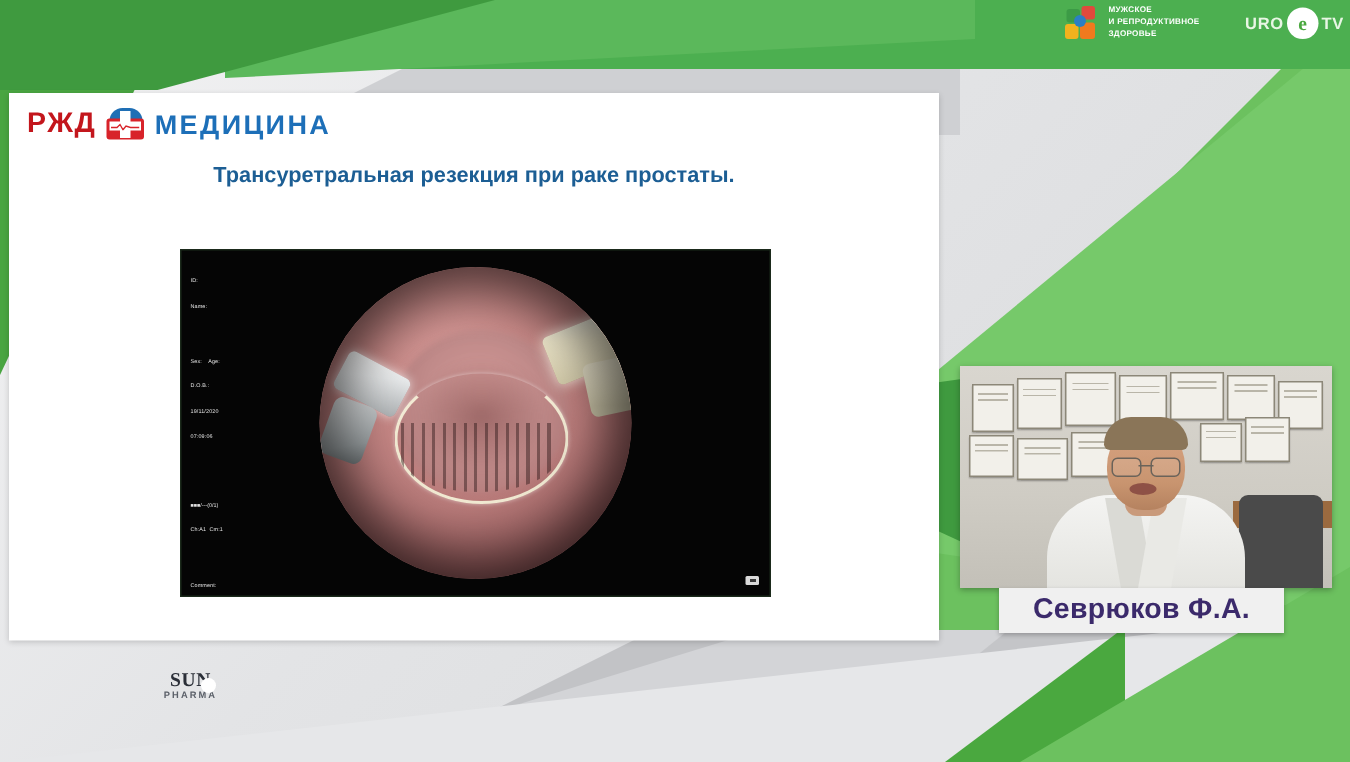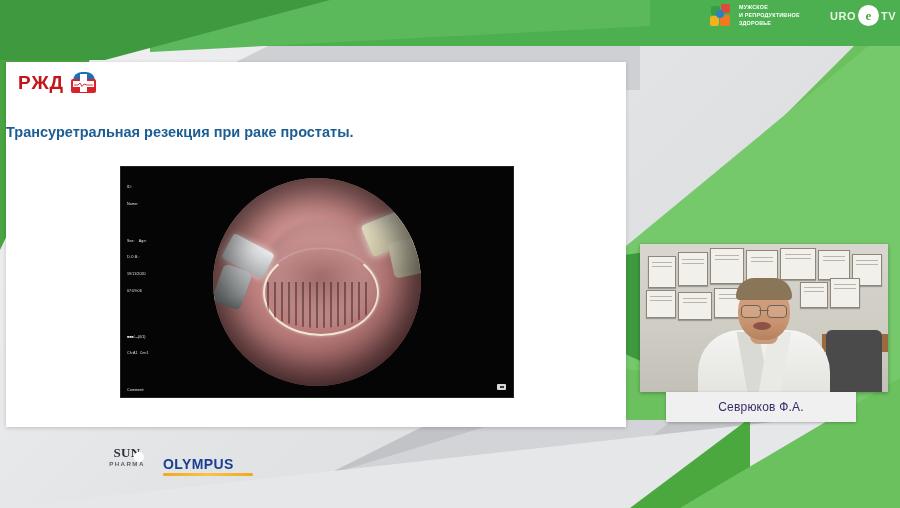--- a/index.html
+++ b/index.html
@@ -65,21 +65,21 @@
   .rzd .r1{font-size:19px;font-weight:bold;color:#c3161c;letter-spacing:1px;}
   .rzd .cross{position:relative;width:27px;height:22px;}
   .rzd .cross .bluetop{position:absolute;left:3px;top:0;width:22px;height:11px;background:#1f6fb5;
         border-radius:11px 11px 3px 3px;}
   .rzd .cross .redbox{position:absolute;left:1px;top:7px;width:25px;height:14px;background:#d8232a;border-radius:2px;}
   .rzd .cross .vbar{position:absolute;left:10px;top:2px;width:7px;height:18px;background:#ffffff;}
   .rzd .cross .hbar{position:absolute;left:3px;top:9px;width:21px;height:6px;background:#ffffff;}
   .rzd .cross .ecg{position:absolute;left:4px;top:10px;width:19px;height:5px;}
   .rzd .r2{font-size:18px;font-weight:bold;color:#1d6fb8;letter-spacing:1.6px;}
 
-  .slide-title{position:absolute;left:0;right:0;top:61px;
+  .slide-title{position:absolute;left:0;right:0;top:46px;text-align:center;
         color:#1c5e94;font-weight:bold;font-size:14.5px;line-height:1.28;}
 
   
   .endo{position:absolute;left:114px;top:104px;width:392px;height:230px;background:#050505;
         border:1px solid #1b2a1b;}
   .endo-circle{position:absolute;left:50%;top:50%;transform:translate(-50%,-50%);
         width:208px;height:208px;border-radius:50%;overflow:hidden;
         background:
           radial-gradient(circle at 42% 30%, #d79a98 0%, #c98a88 26%, #b87a79 52%, #9a5f60 74%, #6d4244 100%);}
   .endo-tissue{position:absolute;left:24%;top:20%;width:56%;height:52%;border-radius:50%;
@@ -166,21 +166,21 @@
   .glasses i.l{left:0;} .glasses i.r{right:0;}
   .glasses span{position:absolute;left:18px;top:5px;width:10px;height:1.3px;background:#6a635a;}
   .mouth{position:absolute;left:55px;bottom:62px;width:18px;height:8px;border-radius:50%;
         background:#8e5146;}
   .cam-chair{position:absolute;right:6px;bottom:0;width:56px;height:62px;background:#4a4a4a;border-radius:6px 6px 0 0;}
   .cam-desk{position:absolute;right:0;bottom:40px;width:66px;height:18px;background:#9b6a3f;}
 
   .namebar{position:absolute;left:666px;top:392px;width:190px;height:30px;background:#f0f0f0;
         display:flex;align-items:center;justify-content:center;z-index:8;
         box-shadow:0 1px 3px rgba(0,0,0,.25);}
-  .namebar span{font-size:12px;font-weight:normal;color:#3b2a6b;letter-spacing:.2px;}
+  .namebar span{font-size:19px;font-weight:bold;color:#3b2a6b;letter-spacing:.2px;}
 </style>
 </head>
 <body>
 
 <div id="stage">
 
   <div class="bg-base shape"></div>
   <div class="shape gray-d"></div>
   <div class="shape gray-a"></div>
   <div class="shape gray-b"></div>
@@ -228,20 +228,21 @@
       <span class="r1">РЖД</span>
       <span class="cross">
         <i class="bluetop"></i>
           <i class="redbox"></i>
           <i class="vbar"></i>
           <i class="hbar"></i>
         <svg class="ecg" viewBox="0 0 19 5">
           <polyline points="0,3 4,3 6,1 8,4.5 10,2 13,3 19,3" fill="none" stroke="#d8232a" stroke-width="0.9"></polyline>
         </svg>
       </span>
+      <span class="r2">МЕДИЦИНА</span>
     </div>
 
     <div class="slide-title">
       <div>Трансуретральная резекция при раке простаты.</div>
     </div>
 
     <div class="endo">
       <div class="endo-circle">
         <div class="endo-tissue"></div>
         <div class="endo-dark"></div>
@@ -277,24 +278,20 @@
 
   <div class="sponsors">
 
 
     <div class="sun">
       <span class="swirl"></span>
       <div class="s1">SUN</div>
       <div class="s2">PHARMA</div>
     </div>
 
-    <div class="oly">
-      <div class="ow">OLYMPUS</div>
-      <div class="bar"></div>
-    </div>
   </div>
 
   <div class="cam">
     <div class="cam-wall"></div>
 
     <div class="cam-cert" style="left:8px;top:12px;width:26px;height:30px;"></div>
     <div class="cam-cert" style="left:38px;top:8px;width:28px;height:32px;"></div>
     <div class="cam-cert" style="left:70px;top:4px;width:32px;height:34px;"></div>
     <div class="cam-cert" style="left:106px;top:6px;width:30px;height:32px;"></div>
     <div class="cam-cert" style="left:140px;top:4px;width:34px;height:30px;"></div>

